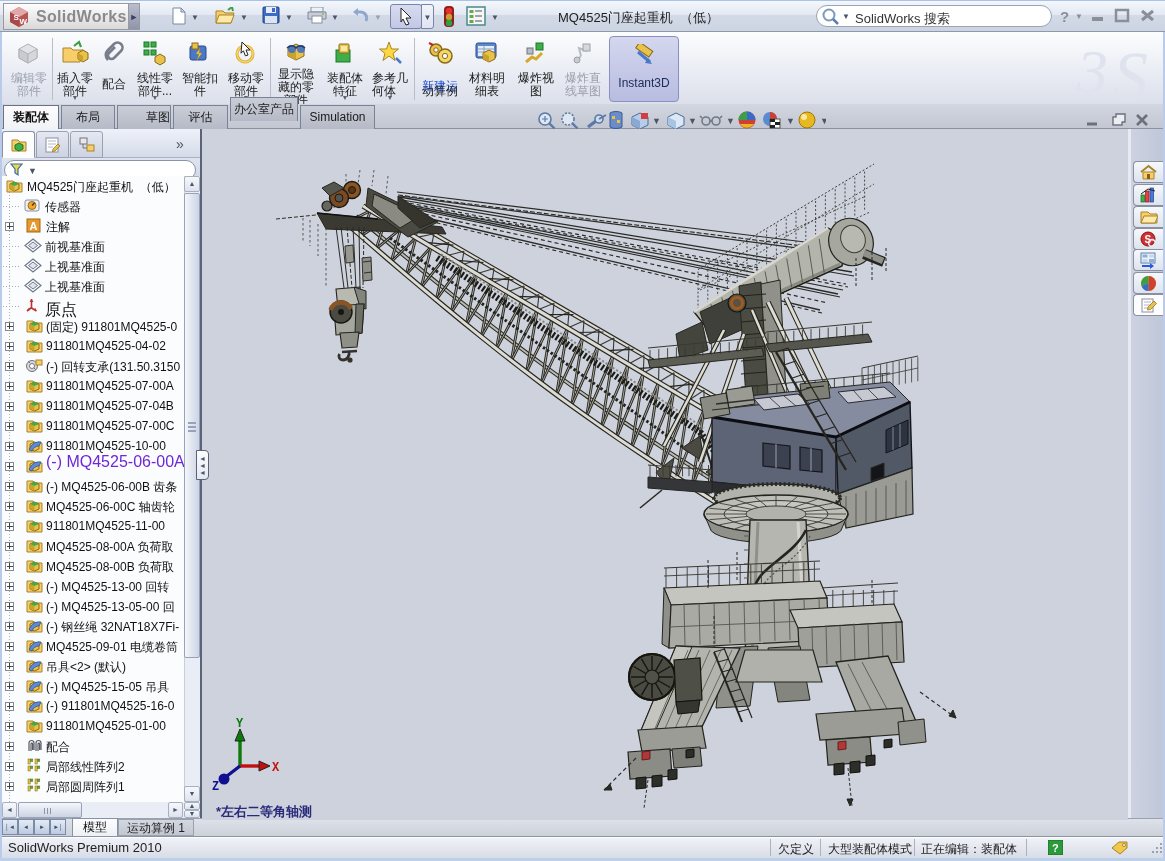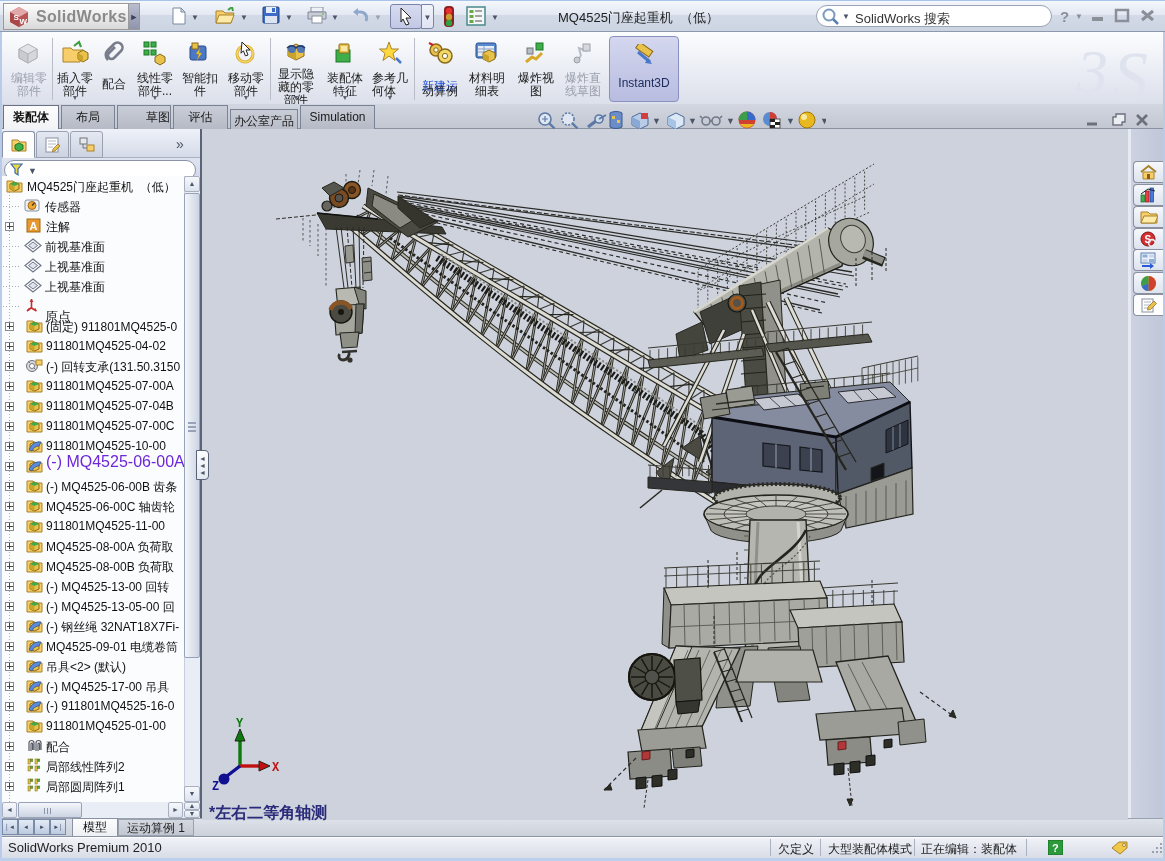--- a/index.html
+++ b/index.html
@@ -214,21 +214,21 @@
       <rect x="6" y="2" width="16" height="7" transform="rotate(35 14 6)" fill="#e8c24a" stroke="#8a6a1a"></rect>
       <path d="M8 8l12 10" stroke="#4a78c8" stroke-width="3"></path>
       <path d="M22 20l-7-1 3-5z" fill="#4a78c8"></path>
     </svg>
     <div class="tx" style="left:644px;top:76px;font-size:12px;color:#1a2a5a;transform:translateX(-50%)">Instant3D</div>
     <div class="abs" style="left:0px;top:104px;width:1165px;height:25px;background:linear-gradient(#d2d6e0,#c3c7d1);border-bottom:1px solid #8a92a2"></div>
     <div class="abs" style="left:3px;top:105px;width:56px;height:24px;background:linear-gradient(#fcfcfd,#f2f3f6);border:1px solid #6a7184;border-bottom:none;font-weight:bold;color:#111;font-size:12px;text-align:center;line-height:23px">装配体</div>
     <div class="abs" style="left:61px;top:105px;width:54px;height:24px;background:linear-gradient(#c9cdd7,#b6bac6);border:1px solid #7a8296;border-bottom:none;color:#1a1a1a;font-size:12px;text-align:center;line-height:23px">布局</div>
     <div class="abs" style="left:117px;top:105px;width:54px;height:24px;background:linear-gradient(#c9cdd7,#b6bac6);border:1px solid #7a8296;border-bottom:none;color:#1a1a1a;font-size:12px;text-align:right;line-height:23px">草图</div>
     <div class="abs" style="left:173px;top:105px;width:55px;height:24px;background:linear-gradient(#c9cdd7,#b6bac6);border:1px solid #7a8296;border-bottom:none;color:#1a1a1a;font-size:12px;text-align:center;line-height:23px">评估</div>
-    <div class="abs" style="left:230px;top:109px;width:68px;height:24px;background:linear-gradient(#c9cdd7,#b6bac6);border:1px solid #7a8296;border-bottom:none;color:#1a1a1a;font-size:12px;text-align:center;line-height:23px">办公室产品</div>
+    <div class="abs" style="left:230px;top:97px;width:68px;height:24px;background:linear-gradient(#c9cdd7,#b6bac6);border:1px solid #7a8296;border-bottom:none;color:#1a1a1a;font-size:12px;text-align:center;line-height:23px">办公室产品</div>
     <div class="abs" style="left:300px;top:105px;width:75px;height:24px;background:linear-gradient(#c9cdd7,#b6bac6);border:1px solid #7a8296;border-bottom:none;color:#1a1a1a;font-size:12px;text-align:center;line-height:23px">Simulation</div>
     <svg class="abs" style="left:536px;top:110px" width="290" height="22" viewBox="0 0 290 22">
 <g stroke="#5b79a6" fill="none" stroke-width="1.6">
 <circle cx="9" cy="9" r="6" fill="#dfe7f2"></circle>
         <path d="M13.5 13.5l5 5" stroke-width="2.4"></path>
         <path d="M9 6v6M6 9h6" stroke-width="1.2"></path>
 <circle cx="32" cy="9" r="6" fill="#dfe7f2" stroke-dasharray="2 1.5"></circle>
         <path d="M36.5 13.5l5 5" stroke-width="2.4"></path>
 <path d="M52 17l8-6" stroke-width="3.4"></path>
         <circle cx="63" cy="9" r="4" fill="#cfdcee"></circle>
@@ -351,21 +351,21 @@
       <div class="abs" style="left:24px;top:102px;width:18px;height:16px"><svg width="18" height="15" viewBox="0 0 18 15">
           <polygon points="9,1 17,7.5 9,14 1,7.5" fill="none" stroke="#707888" stroke-width="1.2"></polygon>
           <polygon points="9,4 13.5,7.5 9,11 4.5,7.5" fill="#dfe4ee" stroke="#707888"></polygon>
         </svg></div>
       <div class="tx" style="left:45px;top:103px;font-size:12px;color:#111">上视基准面</div>
       <div class="abs" style="left:3px;top:130px;width:18px;height:1px;background-image:linear-gradient(90deg,#a8aeba 1px,transparent 1px);background-size:3px 1px"></div>
       <div class="abs" style="left:24px;top:122px;width:18px;height:16px"><svg width="15" height="15" viewBox="0 0 15 15">
           <path d="M7.5 1v9M3 13l4.5-3.5M7.5 10l5 3" stroke="#c03030" stroke-width="1.6" fill="none"></path>
           <path d="M7.5 1l-2 3h4zM3 13l3-1-1.5-2zM12.5 13l-1-3-2 1.5z" fill="#c03030"></path>
         </svg></div>
-      <div class="tx" style="left:45px;top:132px;font-size:13px;color:#111">原点</div>
+      <div class="tx" style="left:45px;top:124px;font-size:16px;color:#111">原点</div>
       <div class="abs" style="left:5px;top:146px;width:9px;height:9px;background:#fff;border:1px solid #848a98"></div>
       <div class="abs" style="left:6.5px;top:149.5px;width:6px;height:1px;background:#444"></div>
       <div class="abs" style="left:9px;top:147px;width:1px;height:6px;background:#444"></div>
       <div class="abs" style="left:26px;top:142px;width:18px;height:16px"><svg width="17" height="15" viewBox="0 0 17 15">
           <path d="M1 3h6l1.5 2H16v9H1z" fill="#f7ce6a" stroke="#a8832a"></path>
           <polygon points="4,6 8.5,4 13,6 13,11 8.5,13 4,11" fill="#e8c24a" stroke="#8a6a1a"></polygon>
           <polygon points="4,6 8.5,8 8.5,13 4,11" fill="#caa32a"></polygon>
           <polygon points="4,6 8.5,4 13,6 8.5,8" fill="#3fae4a"></polygon>
         </svg></div>
       <div class="tx" style="left:46px;top:143px;font-size:12px;color:#111">(固定) 911801MQ4525-0</div>
@@ -535,21 +535,21 @@
         </svg></div>
       <div class="tx" style="left:46px;top:483px;font-size:12px;color:#111">吊具&lt;2&gt; (默认)</div>
       <div class="abs" style="left:5px;top:506px;width:9px;height:9px;background:#fff;border:1px solid #848a98"></div>
       <div class="abs" style="left:6.5px;top:509.5px;width:6px;height:1px;background:#444"></div>
       <div class="abs" style="left:9px;top:507px;width:1px;height:6px;background:#444"></div>
       <div class="abs" style="left:26px;top:502px;width:18px;height:16px"><svg width="17" height="15" viewBox="0 0 17 15">
           <path d="M1 3h6l1.5 2H16v9H1z" fill="#f7ce6a" stroke="#a8832a"></path>
           <polygon points="4,6 8.5,4 13,6 13,11 8.5,13 4,11" fill="#e8c24a" stroke="#8a6a1a"></polygon>
           <path d="M3 12C5 6 10 3 15 4l-2 4c-3 0-6 2-7 5z" fill="#5a8ad8" stroke="#2a4a88" stroke-width=".7"></path>
         </svg></div>
-      <div class="tx" style="left:46px;top:503px;font-size:12px;color:#111">(-) MQ4525-17-00 吊具</div>
+      <div class="tx" style="left:46px;top:503px;font-size:12px;color:#111">(-) MQ4525-15-05 吊具</div>
       <div class="abs" style="left:5px;top:526px;width:9px;height:9px;background:#fff;border:1px solid #848a98"></div>
       <div class="abs" style="left:6.5px;top:529.5px;width:6px;height:1px;background:#444"></div>
       <div class="abs" style="left:9px;top:527px;width:1px;height:6px;background:#444"></div>
       <div class="abs" style="left:26px;top:522px;width:18px;height:16px"><svg width="17" height="15" viewBox="0 0 17 15">
           <path d="M1 3h6l1.5 2H16v9H1z" fill="#f7ce6a" stroke="#a8832a"></path>
           <polygon points="4,6 8.5,4 13,6 13,11 8.5,13 4,11" fill="#e8c24a" stroke="#8a6a1a"></polygon>
           <path d="M3 12C5 6 10 3 15 4l-2 4c-3 0-6 2-7 5z" fill="#5a8ad8" stroke="#2a4a88" stroke-width=".7"></path>
         </svg></div>
       <div class="tx" style="left:46px;top:523px;font-size:12px;color:#111">(-) 911801MQ4525-16-0</div>
       <div class="abs" style="left:5px;top:546px;width:9px;height:9px;background:#fff;border:1px solid #848a98"></div>
@@ -1286,15 +1286,15 @@
       <line x1="240.0" y1="766.0" x2="240.0" y2="737.0" stroke="#0a7a0a" stroke-width="3.4"></line>
       <polygon points="240.0,729.0 235.0,741.0 245.0,741.0" fill="#0a7a0a" stroke="#26261f" stroke-width="1"></polygon>
       <text x="236" y="727" font-family="Liberation Mono" font-size="12" font-weight="bold" fill="#0a7a0a">Y</text>
       <line x1="240.0" y1="766.0" x2="262.0" y2="766.0" stroke="#c01010" stroke-width="3.4"></line>
       <polygon points="270.0,766.0 259.0,761.0 259.0,771.0" fill="#c01010" stroke="#26261f" stroke-width="1"></polygon>
       <text x="272" y="771" font-family="Liberation Mono" font-size="12" font-weight="bold" fill="#c01010">X</text>
       <line x1="240.0" y1="766.0" x2="227.0" y2="776.0" stroke="#101090" stroke-width="3.4"></line>
       <circle cx="224" cy="779" r="5.5" fill="#101090"></circle>
       <text x="212" y="790" font-family="Liberation Mono" font-size="12" font-weight="bold" fill="#101090">Z</text>
     </svg>
-    <div class="tx" style="left:209px;top:803px;font-size:16px;font-weight:bold;color:#2a2a7a">*左右二等角轴测</div>
+    <div class="tx" style="left:216px;top:803px;font-size:13px;font-weight:bold;color:#2a2a7a">*左右二等角轴测</div>
     <div class="abs" style="left:0px;top:32px;width:2px;height:826px;background:#b9cbe8;z-index:50"></div>
     <div class="abs" style="left:1163px;top:32px;width:2px;height:826px;background:#b9cbe8;z-index:50"></div>
   </div>
 </body></html>

